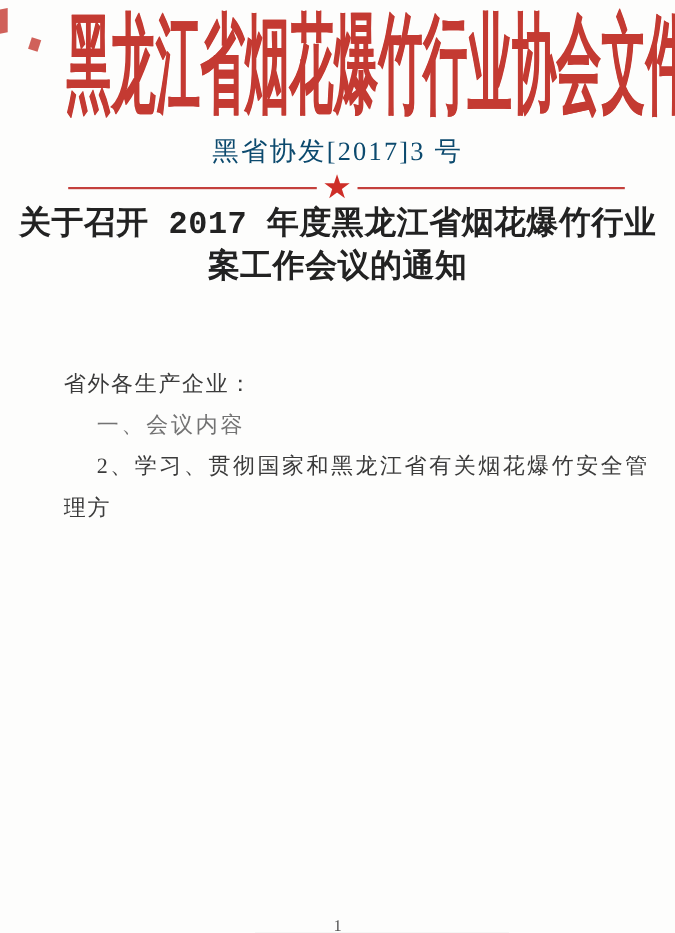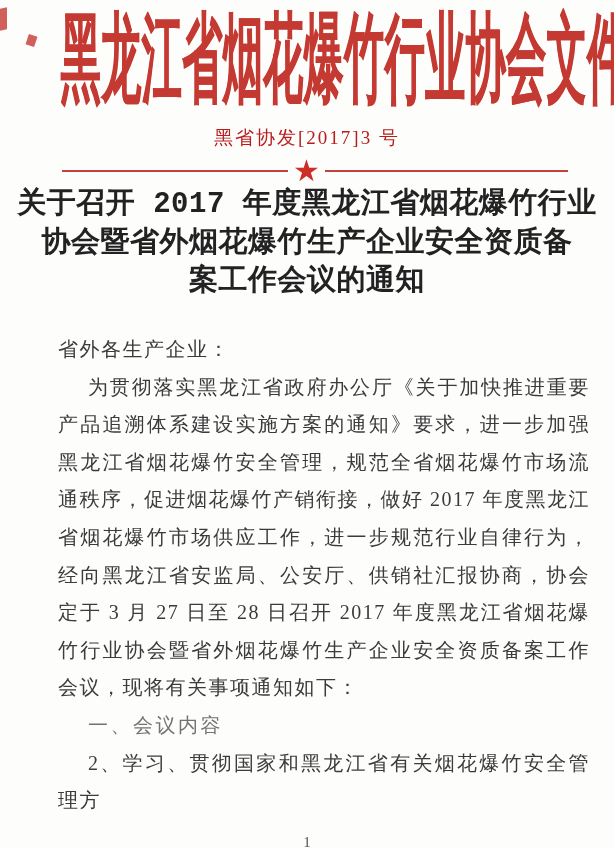--- a/index.html
+++ b/index.html
@@ -23,23 +23,23 @@
     color:#c43a32;
     white-space:nowrap;
     transform:scaleY(2.45);
     transform-origin:center;
     text-shadow:0.5px 0 0 #c43a32;
   }
   
   .doc-number{
     position:absolute;top:126px;left:0;width:614px;
     text-align:center;
-    font-size:19px;line-height:24px;
+    font-size:24px;line-height:24px;
     letter-spacing:2px;
-    color:#b91c1c;
+    color:#0c4a6e;
   }
   
   .divider{position:absolute;top:150px;left:0;width:614px;height:40px;}
   .rule{
     position:absolute;top:20px;left:62px;width:506px;height:2px;
     background:#c4403c;
   }
   .star{
     position:absolute;top:4px;left:288px;
     font-size:30px;line-height:34px;
@@ -100,26 +100,24 @@
 
   <div class="doc-number">黑省协发[2017]3 号</div>
 
   <div class="divider">
     <div class="rule"></div>
     <span class="star">★</span>
   </div>
 
   <h1 class="doc-title">
     <span class="tl">关于召开 2017 年度黑龙江省烟花爆竹行业</span>
-    <span class="tl">协会暨省外烟花爆竹生产企业安全资质备</span>
     <span class="tl">案工作会议的通知</span>
   </h1>
 
   <div class="body">
     <p class="salutation">省外各生产企业：</p>
-    <p class="para indent">为贯彻落实黑龙江省政府办公厅《关于加快推进重要产品追溯体系建设实施方案的通知》要求，进一步加强黑龙江省烟花爆竹安全管理，规范全省烟花爆竹市场流通秩序，促进烟花爆竹产销衔接，做好 2017 年度黑龙江省烟花爆竹市场供应工作，进一步规范行业自律行为，经向黑龙江省安监局、公安厅、供销社汇报协商，协会定于 3 月 27 日至 28 日召开 2017 年度黑龙江省烟花爆竹行业协会暨省外烟花爆竹生产企业安全资质备案工作会议，现将有关事项通知如下：</p>
     <p class="heading indent">一、会议内容</p>
     <p class="para indent">2、学习、贯彻国家和黑龙江省有关烟花爆竹安全管理方</p>
   </div>
 
   <div class="page-number">1</div>
 
 </div>
 
 </body></html>

